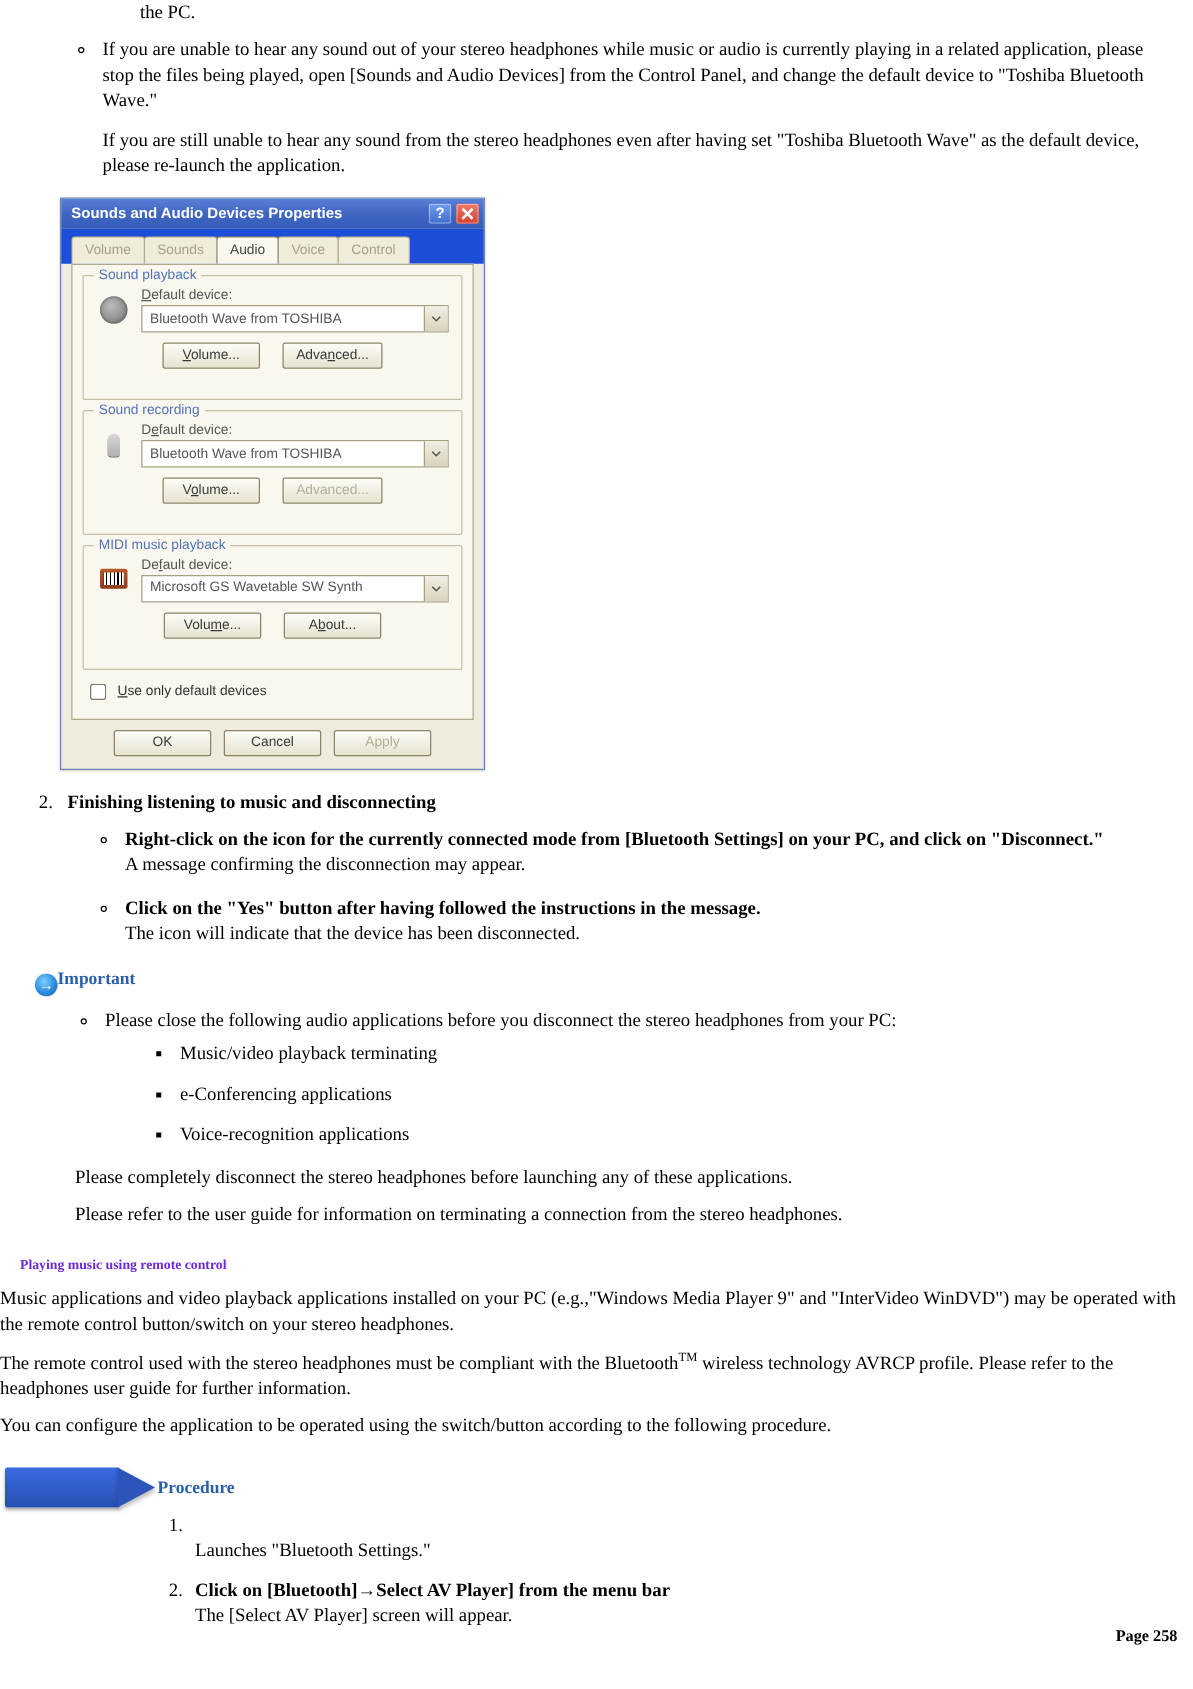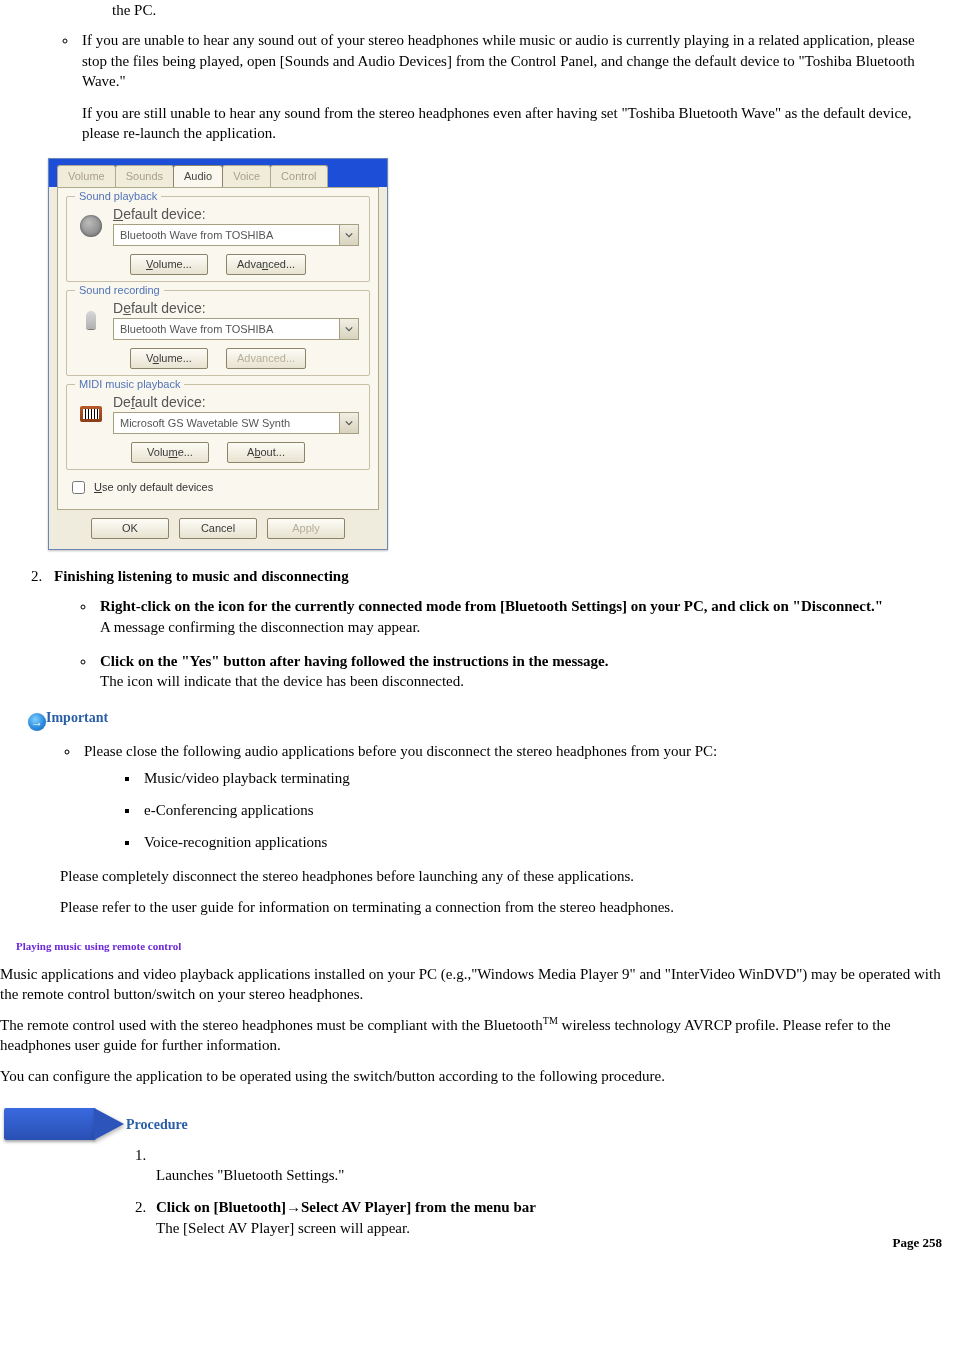--- a/index.html
+++ b/index.html
@@ -126,21 +126,21 @@
   }
   .tab-panel {
     margin: 0 8px 8px 8px;
     border: 1px solid #b0a98c;
     background: #f9f7ee;
     padding: 8px 8px 6px 8px;
   }
   .fieldset {
     border: 1px solid #c7c0a6;
     border-radius: 2px;
-    padding: 8px 10px 6px 10px;
+    padding: 8px 10px 24px 10px;
     margin-bottom: 8px;
     position: relative;
     background: #f9f7ee;
   }
   .fieldset-legend {
     position: absolute;
     top: -8px; left: 8px;
     padding: 0 4px;
     background: #f9f7ee;
     color: #5174b8;
@@ -166,21 +166,21 @@
     width: 22px; height: 16px;
     background:
       linear-gradient(#b85a2a,#8a3d18);
     border-radius: 2px;
     position: relative;
   }
   .midi-ico::after {
     content: ""; position: absolute; inset: 3px;
     background: repeating-linear-gradient(90deg,#fff 0 2px,#000 2px 3px);
   }
-  .fs-lbl { color: #555; font-size: 14px; }
+  .fs-lbl { color: #555; font-size: 11px; }
   .combo {
     display: flex; align-items: stretch;
     height: 20px;
     border: 1px solid #a6a083;
     background: #fff;
   }
   .combo-input {
     flex: 1; border: none; background: transparent;
     font: inherit; color: #555;
     padding: 0 6px;
@@ -219,20 +219,31 @@
   <p class="para indent-a">the PC.</p>
 
   <ul class="circ">
     <li>
       <span>If you are unable to hear any sound out of your stereo headphones while music or audio is currently playing in a related application, please stop the files being played, open [Sounds and Audio Devices] from the Control Panel, and change the default device to "Toshiba Bluetooth Wave."</span>
       <p class="para" style="margin-top:12px">If you are still unable to hear any sound from the stereo headphones even after having set "Toshiba Bluetooth Wave" as the default device, please re-launch the application.</p>
     </li>
   </ul>
 
   <div class="xp-dialog">
+    <div class="xp-titlebar">
+      <span>Sounds and Audio Devices Properties</span>
+      <div class="caps">
+        <div class="cap-btn cap-help">?</div>
+        <div class="cap-btn cap-close">
+          <svg viewBox="0 0 10 10" width="10" height="10">
+              <path d="M1 1 L9 9 M9 1 L1 9" stroke="#fff" stroke-width="2"></path>
+            </svg>
+        </div>
+      </div>
+    </div>
 
     <div class="tab-strip">
       <div class="tab">Volume</div>
       <div class="tab">Sounds</div>
       <div class="tab active">Audio</div>
       <div class="tab">Voice</div>
       <div class="tab">Control</div>
     </div>
 
     <div class="tab-panel">

